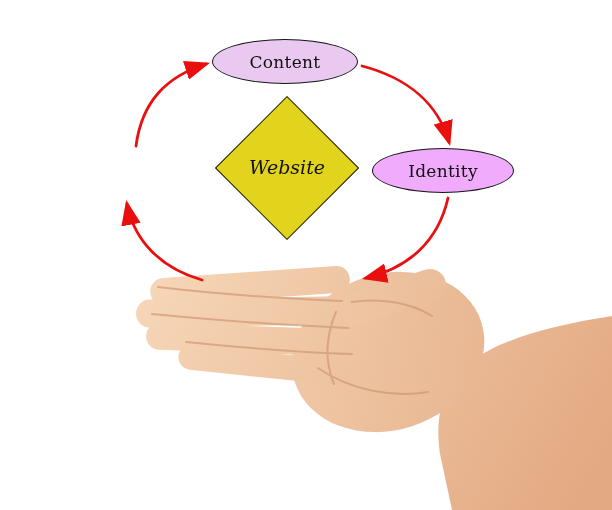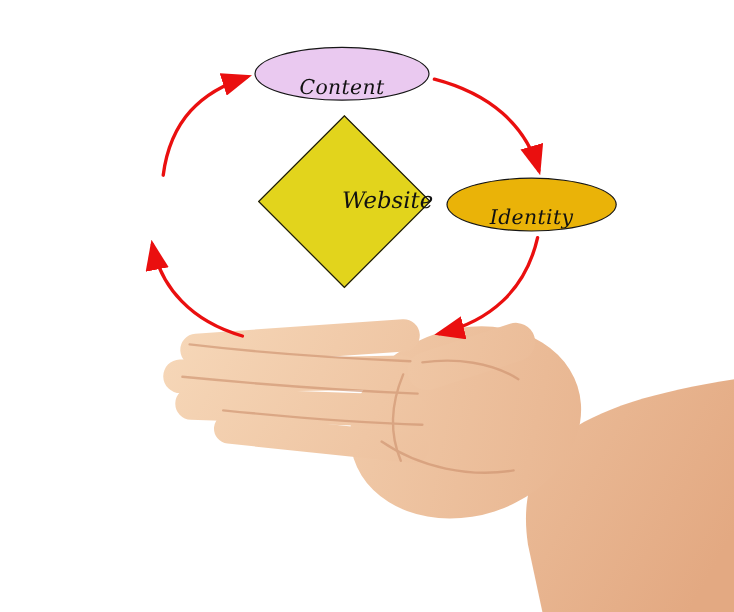--- a/index.html
+++ b/index.html
@@ -6,36 +6,36 @@
   .stage{
     position:relative;width:612px;height:510px;background:#ffffff;overflow:hidden;
     font-family:"DejaVu Serif", serif;
   }
   svg.layer{position:absolute;left:0;top:0;width:612px;height:510px;}
   .hand-layer{z-index:0;}
   .arrow-layer{z-index:1;pointer-events:none;}
   .node{
     position:absolute;z-index:3;
     border:1.6px solid #161616;border-radius:50%;
-    display:flex;align-items:flex-end;justify-content:center;
-    font-style:italic;font-size:17px;color:#111;letter-spacing:.3px;
+    display:flex;align-items:center;justify-content:center;
+    font-size:17px;color:#111;letter-spacing:.3px;
     box-sizing:border-box;
   }
   .node-content{left:212px;top:39px;width:146px;height:45px;}
   .node-identity{left:372px;top:148px;width:142px;height:45px;}
   .node-accessibility{left:49px;top:148px;width:152px;height:45px;}
   .node-navigation{left:205px;top:255px;width:152px;height:47px;}
   .diamond-wrap{position:absolute;left:213px;top:94px;width:148px;height:148px;z-index:2;}
   .diamond-shape{
     position:absolute;left:23px;top:23px;width:102px;height:102px;
     border:1.6px solid #161616;transform:rotate(45deg);box-sizing:border-box;
   }
   .diamond-label{
     position:absolute;inset:0;display:flex;flex-direction:column;
-    align-items:flex-end;justify-content:center;
+    align-items:center;justify-content:center;
     font-style:italic;font-size:19px;line-height:1.35;color:#111;text-align:center;
   }
 </style>
 </head>
 <body>
 
 <div class="stage">
 
   <svg class="layer hand-layer" viewBox="0 0 612 510" aria-hidden="true">
     <defs>
@@ -80,17 +80,17 @@
   <div class="diamond-wrap">
     <div class="diamond-shape" style="background: rgb(226, 212, 28);"></div>
     <div class="diamond-label">
       <span>Website</span>
     </div>
   </div>
 
   <div class="node node-content" style="background: rgb(234, 201, 240);">
     <span>Content</span>
   </div>
-  <div class="node node-identity" style="background: #eab308;">
+  <div class="node node-identity" style="background: #f0abfc;">
     <span>Identity</span>
   </div>
 
 </div>
 
 </body></html>

